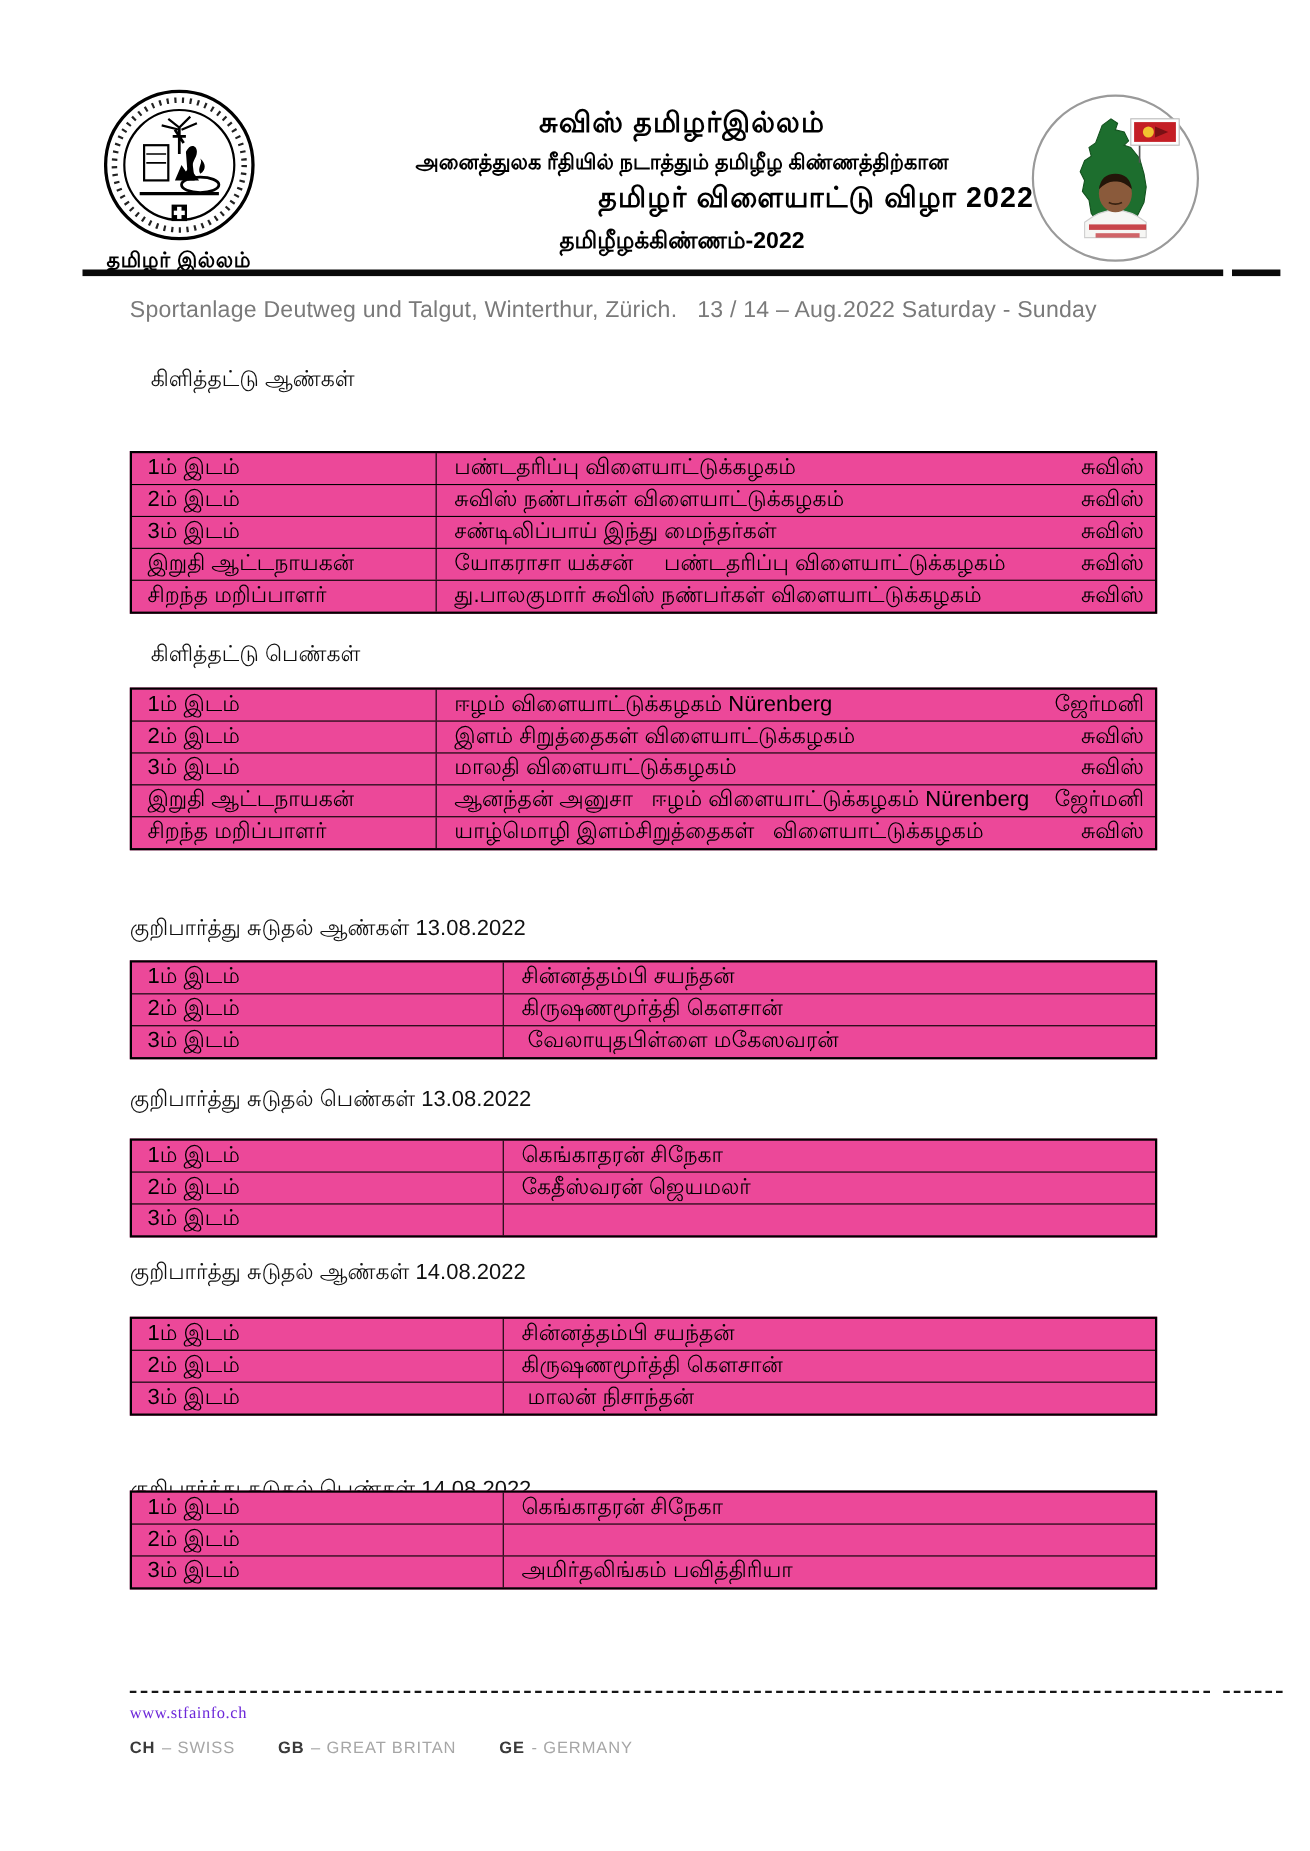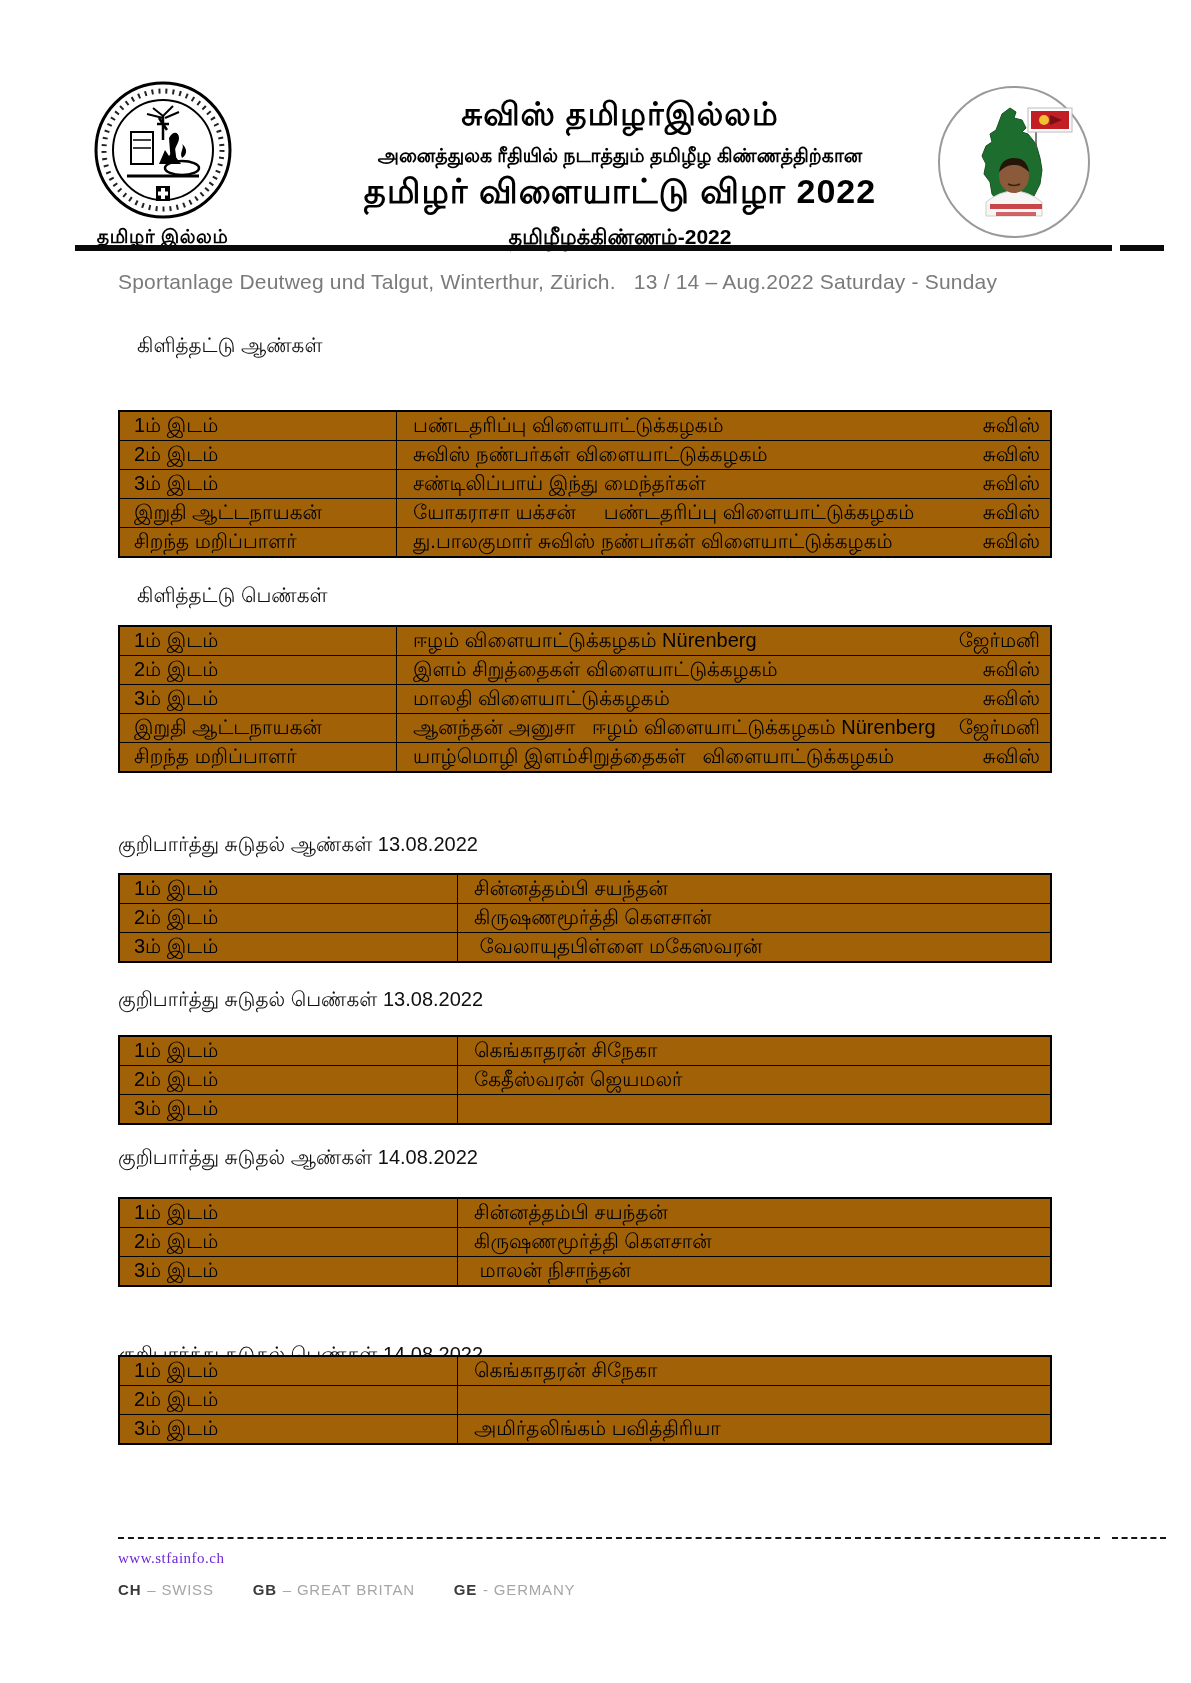--- a/index.html
+++ b/index.html
@@ -5,41 +5,41 @@
   html,body { margin:0; padding:0; background:#e8e8e8; }
   .page {
     position:relative; width:1191px; height:1683px; margin:0 auto;
     background:#ffffff; overflow:hidden;
     font-family:"Liberation Sans","DejaVu Sans",sans-serif; color:#000;
   }
   .abs { position:absolute; }
 
   
   .title-block { left:300px; top:96px; width:640px; text-align:center; }
-  .t1 { font-size:32px; font-weight:bold; margin-bottom:8px; letter-spacing:1px; }
+  .t1 { font-size:26px; font-weight:bold; margin-bottom:8px; letter-spacing:1px; }
   .t2 { font-size:19px; font-weight:bold; margin-bottom:3px; }
-  .t3 { font-size:34px; font-weight:bold; margin-bottom:9px; letter-spacing:1px; }
+  .t3 { font-size:26px; font-weight:bold; margin-bottom:9px; letter-spacing:1px;text-align:right; }
   .t4 { font-size:21px; font-weight:bold; }
 
   .left-logo { left:85px; top:80px; width:155px; height:168px; text-align:center; }
   .logo-caption { font-size:19px; font-weight:bold; margin-top:-4px; letter-spacing:0.5px; }
 
   .right-logo { left:936px; top:84px; width:156px; height:156px; }
 
   .rule-main  { left:75px;  top:245px; width:1037px; height:6px; background:#0a0a0a; }
   .rule-short { left:1120px; top:245px; width:44px;  height:6px; background:#0a0a0a; }
 
   .subtitle { left:118px; top:270px; width:960px; font-size:21px; color:#7a7a7a; letter-spacing:0.2px; }
 
   
   .sec-h { left:137px; font-size:20px; color:#101010; }
   .sec-h.shoot { left:118px; }
 
   
-  .tbl { position:absolute; left:118px; width:934px; border:2px solid #000; box-sizing:border-box; background:#a16207; }
+  .tbl { position:absolute; left:118px; width:934px; border:2px solid #000; box-sizing:border-box; background:#ec4899; }
   .row { display:flex; border-top:1px solid #000; height:28px; align-items:center; }
   .row:first-child { border-top:none; }
   .cell { box-sizing:border-box; font-size:20px; white-space:nowrap; overflow:hidden; }
   .c1 { width:277px; align-self:stretch; display:flex; align-items:center;
         border-right:1px solid #000; padding-left:14px; }
   .tbl-b .c1 { width:338px; }
   .c2 { flex:1; display:flex; align-items:center; justify-content:space-between;
         padding-left:16px; padding-right:10px; }
   .country { margin-left:12px; }
 

